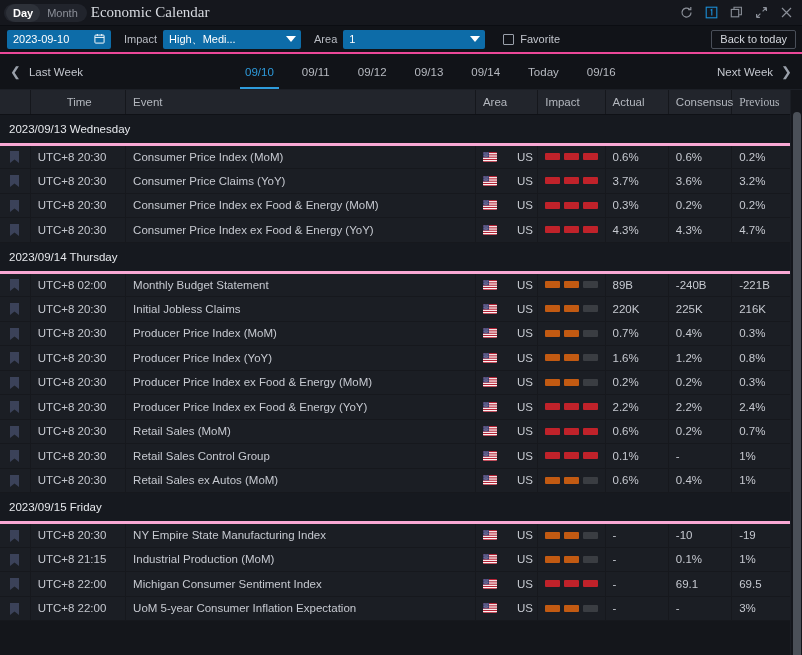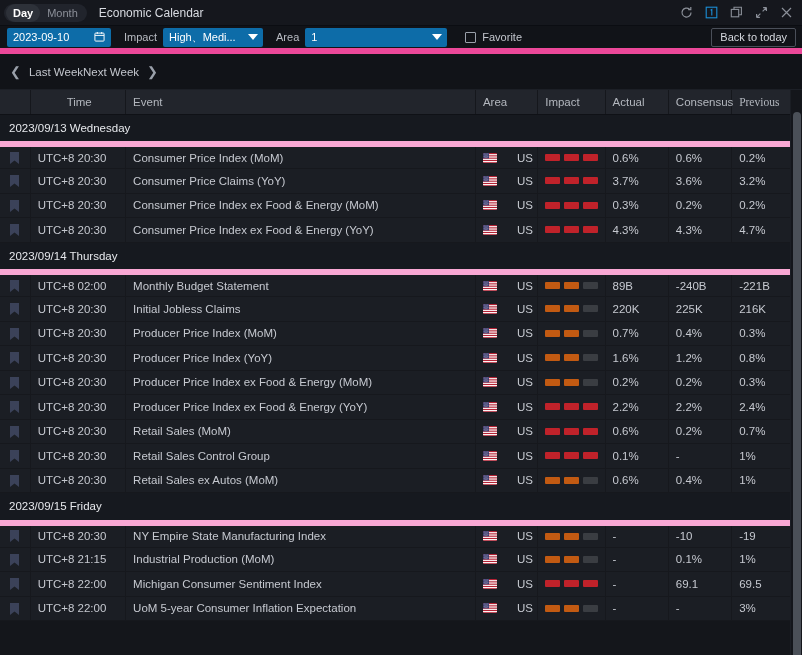--- a/index.html
+++ b/index.html
@@ -25,51 +25,51 @@
     display: flex; align-items: center;
     background: #21242c; border-radius: 10px;
     height: 18px; padding: 0 2px;
   }
   .seg .opt {
     font-size: 11px; line-height: 18px;
     padding: 0 7px; border-radius: 9px;
     color: #8c9099; white-space: nowrap; cursor: pointer;
   }
   .seg .opt.active { background: #2d3139; color: #ffffff; font-weight: bold; }
-  .app-title { font-size: 12px; color: #d8dbe1; margin-left: 12px; }
+  .app-title { font-size: 15px; color: #d8dbe1; margin-left: 4px; font-family: Liberation Serif, serif; }
   .tb-spacer { flex: 1 1 auto; }
   .tb-icons { display: flex; align-items: center; gap: 11px; padding-right: 3px; }
   .tb-icons .ic { width: 14px; height: 14px; display:flex; align-items:center; justify-content:center; color:#8a8f98; cursor:pointer; }
   .tb-icons .ic svg { display:block; }
   .ic.boxed { color: #1b8fd6; }
 
   
   .filterbar {
     height: 28px; flex: 0 0 28px;
     background: #111318;
     display: flex; align-items: center;
     padding: 0 6px 0 7px; gap: 0;
-    border-bottom: 6px solid #ec4899;
+    border-bottom: 2px solid #ec4899;
   }
   .datebox {
     background: #0d6ca8; color: #fff;
     height: 19px; width: 104px;
     border-radius: 2px;
     display: flex; align-items: center; justify-content: space-between;
     padding: 0 6px; font-size: 11px; cursor: pointer;
   }
   .fl-label { font-size: 11px; color: #b9bcc3; margin: 0 6px 0 13px; }
   .selbox {
     background: #0d6ca8; color: #fff;
     height: 19px; border-radius: 2px;
     display: flex; align-items: center; justify-content: space-between;
     padding: 0 5px 0 6px; font-size: 11px; cursor: pointer;
     overflow: hidden; white-space: nowrap;
   }
-  .selbox.impact { width: 100px; text-align: center; }
+  .selbox.impact { width: 138px; text-align: center; }
   .selbox.area { width: 142px; }
   .caret { width: 0; height: 0; border-left: 5px solid transparent; border-right: 5px solid transparent; border-top: 6px solid #fff; margin-left: 4px; }
   .fav { display: flex; align-items: center; gap: 6px; margin-left: 18px; cursor: pointer; }
   .chk { width: 11px; height: 11px; border: 1px solid #9aa0aa; background: transparent; border-radius: 1px; }
   .fav-label { font-size: 11px; color: #c3c6cd; }
   .fb-spacer { flex: 1 1 auto; }
   .btn-today {
     border: 1px solid #4a4f59; background: transparent; color: #d5d8de;
     font-size: 11px; height: 19px; padding: 0 8px; border-radius: 2px;
     font-family: inherit; cursor: pointer;
@@ -112,21 +112,21 @@
   table.cal th.c-event { width: 348px; }
   table.cal th.c-area { width: 62px; }
   table.cal th.c-impact { width: 67px; }
   table.cal th.c-actual { width: 63px; }
   table.cal th.c-cons { width: 63px; }
   table.cal th.c-prev { width: 58px; border-right: none; font-family: Liberation Serif, serif; }
 
   tr.group td {
     background: #16191f; color: #e6e8ec;
     font-size: 11.5px; height: 30px; padding: 0 0 0 9px;
-    border-bottom: 6px solid #f9a8d4;
+    border-bottom: 3px solid #f9a8d4;
   }
   tr.row td {
     height: 24.5px; font-size: 11.5px; color: #c6c9d0;
     background: #1b1e24;
     border-bottom: 1px solid #16181d;
     border-right: 1px solid #16181d;
     padding: 0 7px;
     white-space: nowrap; overflow: hidden;
   }
   tr.row td.mark { padding: 0; text-align: center; border-right: 1px solid #16181d; }
@@ -229,20 +229,29 @@
 
     <div class="fb-spacer"></div>
     <button class="btn-today">Back to today</button>
   </div>
 
   <div class="weeknav">
     <div class="wk-side">
       <span class="chev">❮</span>
       <span>Last Week</span>
     </div>
+    <div class="wk-days">
+      <div class="wk-day active">09/10</div>
+      <div class="wk-day">09/11</div>
+      <div class="wk-day">09/12</div>
+      <div class="wk-day">09/13</div>
+      <div class="wk-day">09/14</div>
+      <div class="wk-day">Today</div>
+      <div class="wk-day">09/16</div>
+    </div>
     <div class="wk-side">
       <span>Next Week</span>
       <span class="chev">❯</span>
     </div>
   </div>
 
   <div class="tablewrap">
     <table class="cal">
       <thead>
         <tr>

